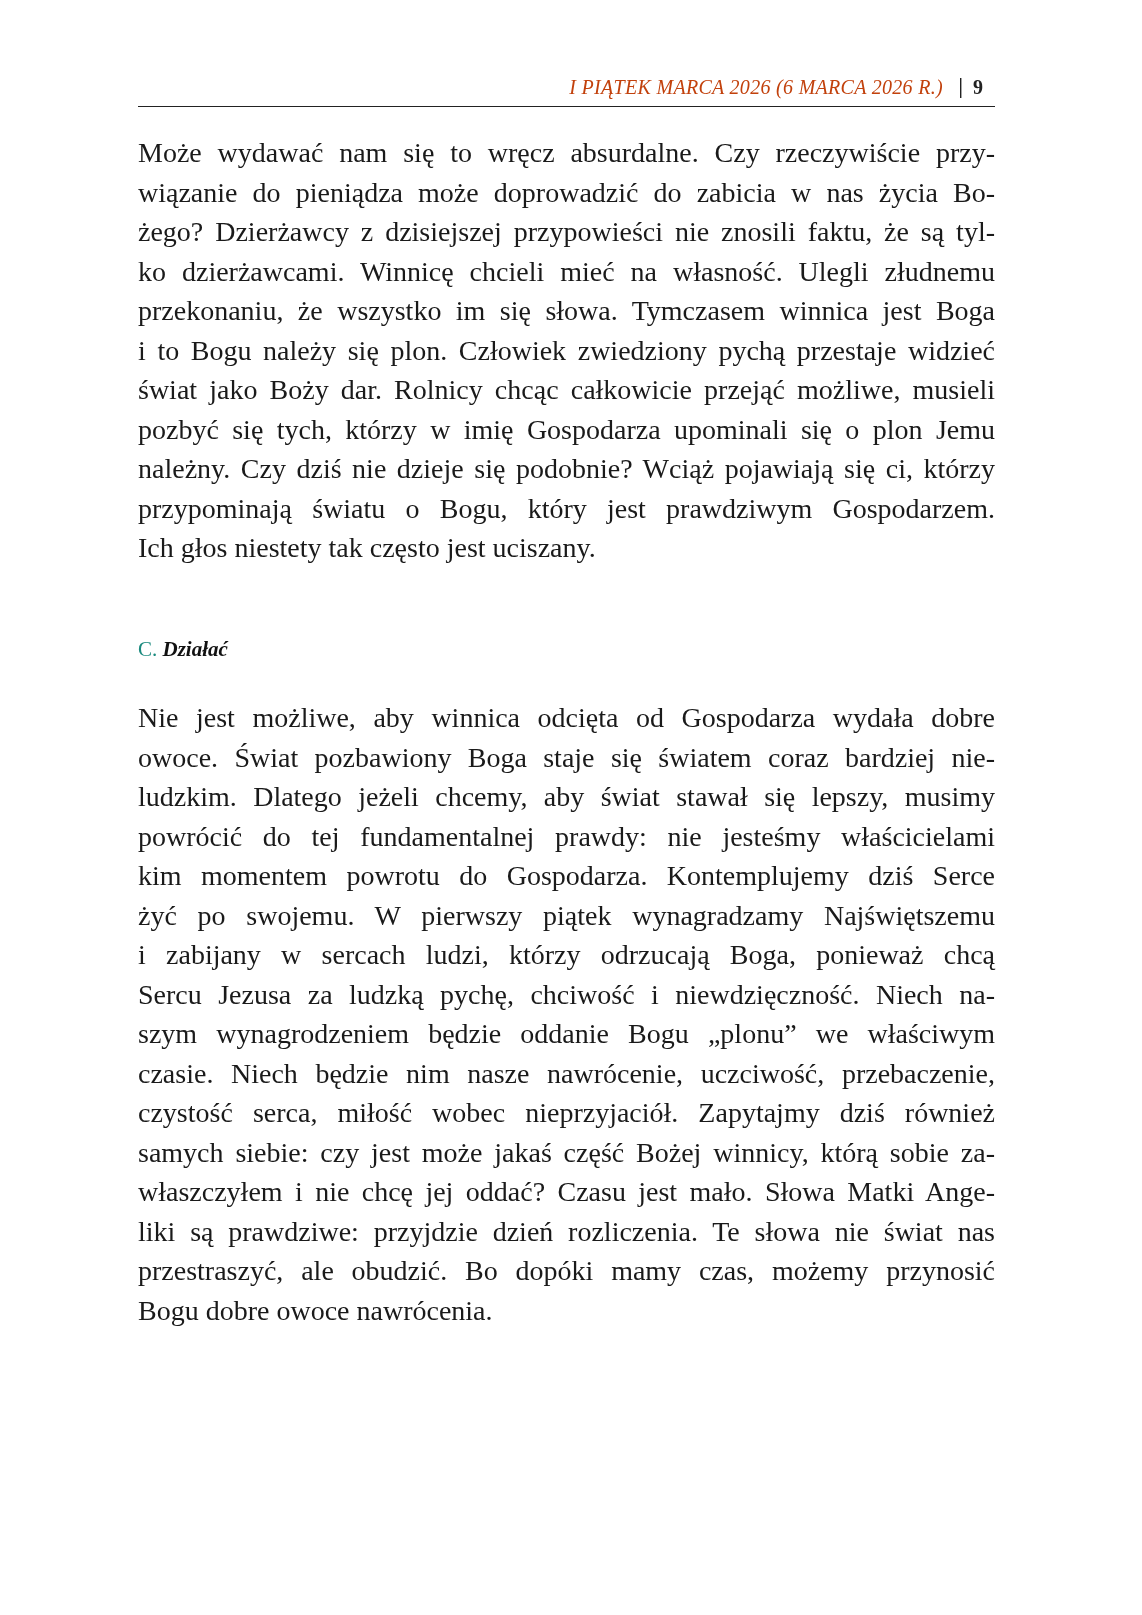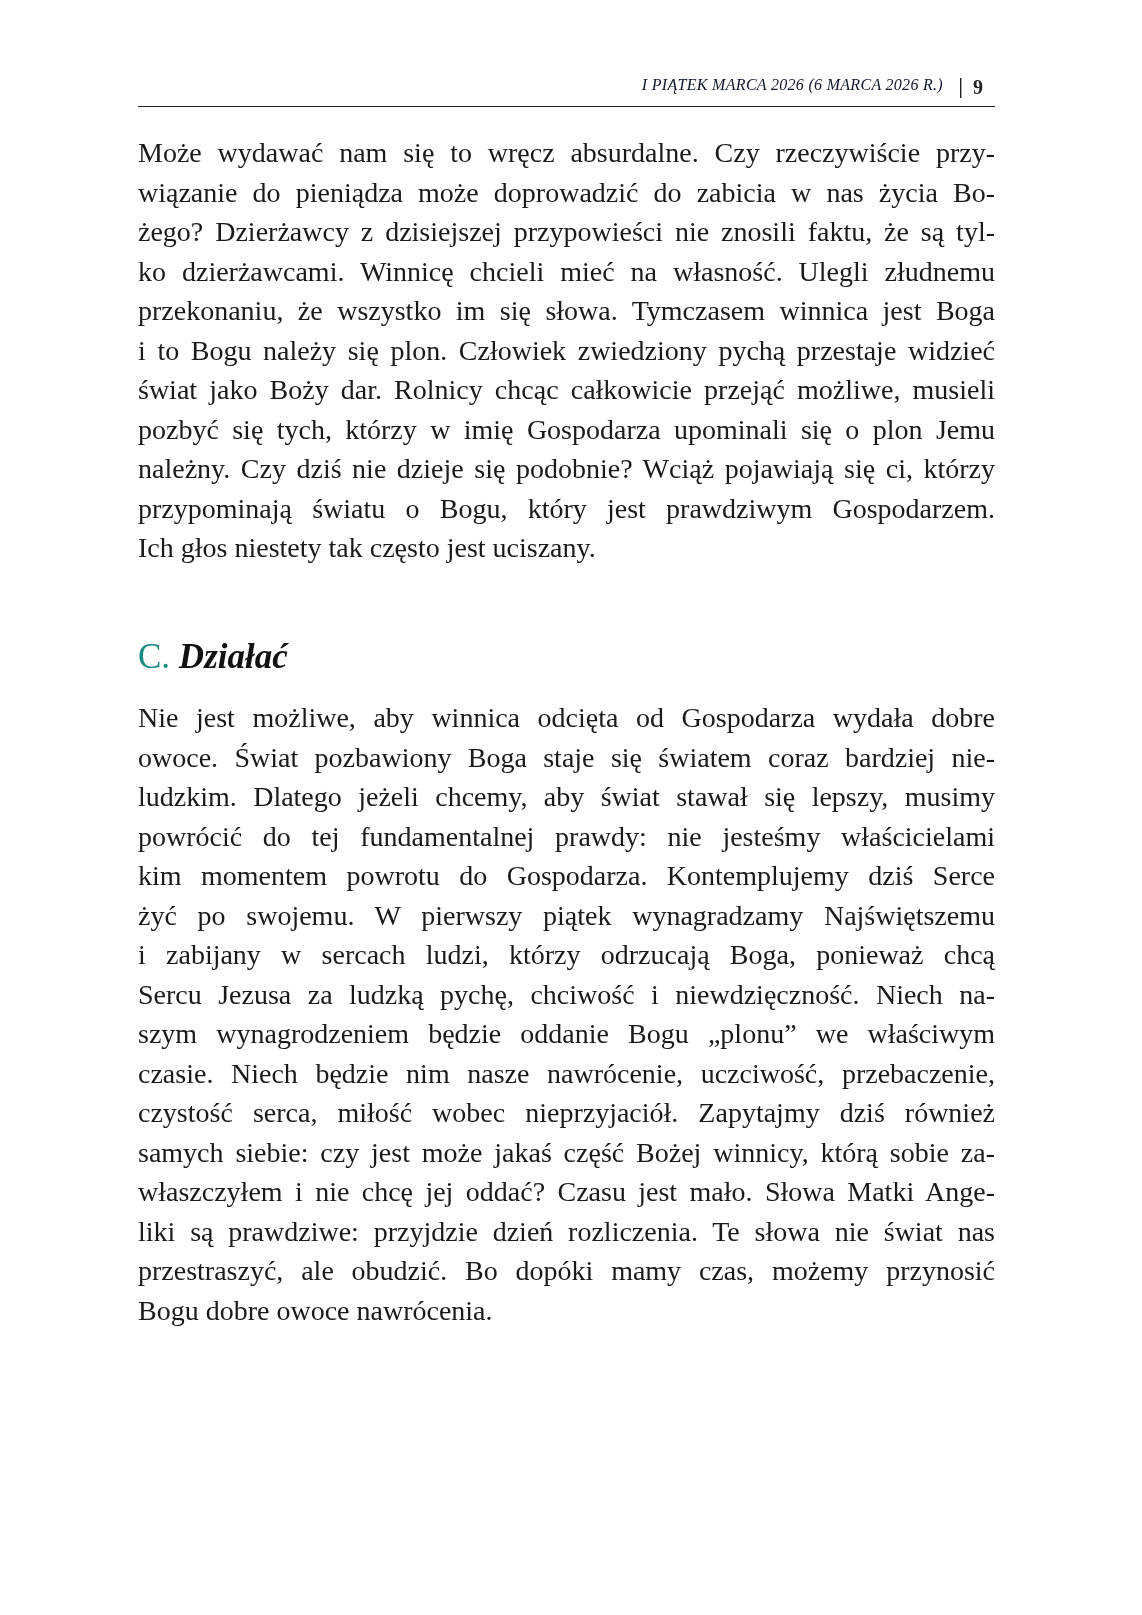--- a/index.html
+++ b/index.html
@@ -1,30 +1,30 @@
 <!DOCTYPE html>
 <html><head>
 <meta charset="utf-8">
 <style>
   html, body { margin: 0; padding: 0; background: #ffffff; }
   body { width: 1142px; height: 1615px; position: relative; overflow: hidden;
          font-family: "Liberation Serif", "DejaVu Serif", serif; color: #1a1a1a; }
   .header { position: absolute; left: 138px; top: 72px; width: 857px; height: 34px;
             border-bottom: 1.5px solid #222; }
   .running-title { position: absolute; right: 52px; top: 4px; font-style: italic;
-                   font-size: 16px; color: #0f172a; letter-spacing: 0.3px; }
+                   font-size: 20px; color: #c2410c; letter-spacing: 0.3px; }
   .sep { position: absolute; right: 32px; top: 3px; font-size: 20px; font-weight: bold; color: #222; }
   .pageno { position: absolute; right: 12px; top: 4px; font-size: 20px; font-weight: bold; color: #222; }
   .block { position: absolute; left: 138px; width: 857px; }
   .line { display: block; font-size: 28px; line-height: 39.5px; height: 39.5px;
           text-align: justify; text-align-last: justify; white-space: nowrap; overflow: visible; }
   .line.last { text-align-last: left; }
   .p1 { top: 133px; }
   .p2 { top: 698px; }
-  .heading { position: absolute; left: 138px; top: 637px; font-size: 35px; }
+  .heading { position: absolute; left: 138px; top: 637px; font-size: 21px; }
   .heading .letter { color: #1a8a7e; }
   .heading .title { font-style: italic; font-weight: bold; color: #111; }
 </style>
 </head>
 <body>
 
 <div class="header">
   <span class="running-title">I PIĄTEK MARCA 2026 (6 MARCA 2026 R.)</span>
   <span class="sep">|</span>
   <span class="pageno">9</span>

